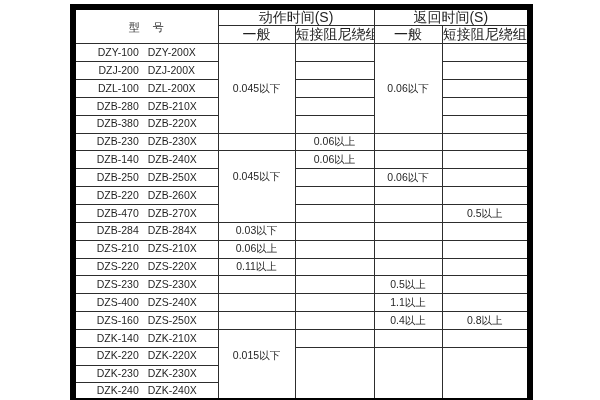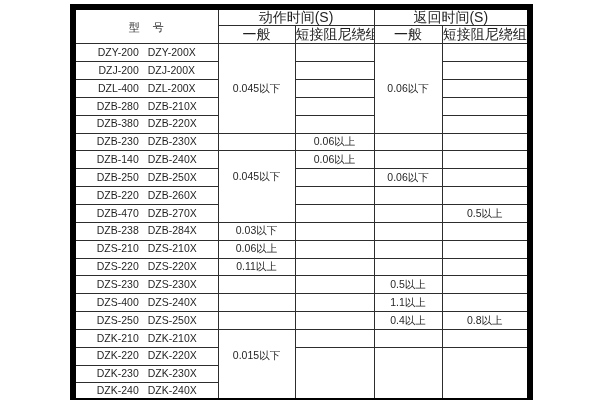--- a/index.html
+++ b/index.html
@@ -49,21 +49,21 @@
       <th class="cjk">一般</th>
       <th class="cjk">短接阻尼绕组</th>
       <th class="cjk">一般</th>
       <th class="cjk">短接阻尼绕组</th>
     </tr>
   </thead>
   <tbody>
     <tr>
       <td>
             <div class="model-pair">
-              <span>DZY-200</span>
+              <span>DZY-100</span>
               <span>DZY-200X</span>
             </div>
           </td>
       <td rowspan="5">0.045以下</td>
       <td></td>
       <td rowspan="5">0.06以下</td>
       <td></td>
     </tr>
     <tr>
       <td>
@@ -71,21 +71,21 @@
               <span>DZJ-200</span>
               <span>DZJ-200X</span>
             </div>
           </td>
       <td></td>
       <td></td>
     </tr>
     <tr>
       <td>
             <div class="model-pair">
-              <span>DZL-400</span>
+              <span>DZL-100</span>
               <span>DZL-200X</span>
             </div>
           </td>
       <td></td>
       <td></td>
     </tr>
     <tr>
       <td>
             <div class="model-pair">
               <span>DZB-280</span>
@@ -158,21 +158,21 @@
               <span>DZB-270X</span>
             </div>
           </td>
       <td></td>
       <td></td>
       <td>0.5以上</td>
     </tr>
     <tr>
       <td>
             <div class="model-pair">
-              <span>DZB-238</span>
+              <span>DZB-284</span>
               <span>DZB-284X</span>
             </div>
           </td>
       <td>0.03以下</td>
       <td></td>
       <td></td>
       <td></td>
     </tr>
     <tr>
       <td>
@@ -218,33 +218,33 @@
             </div>
           </td>
       <td></td>
       <td></td>
       <td>1.1以上</td>
       <td></td>
     </tr>
     <tr>
       <td>
             <div class="model-pair">
-              <span>DZS-250</span>
+              <span>DZS-160</span>
               <span>DZS-250X</span>
             </div>
           </td>
       <td></td>
       <td></td>
       <td>0.4以上</td>
       <td>0.8以上</td>
     </tr>
     <tr>
       <td>
             <div class="model-pair">
-              <span>DZK-210</span>
+              <span>DZK-140</span>
               <span>DZK-210X</span>
             </div>
           </td>
       <td rowspan="4" class="nudge-top">0.015以下</td>
       <td></td>
       <td></td>
       <td></td>
     </tr>
     <tr>
       <td>

